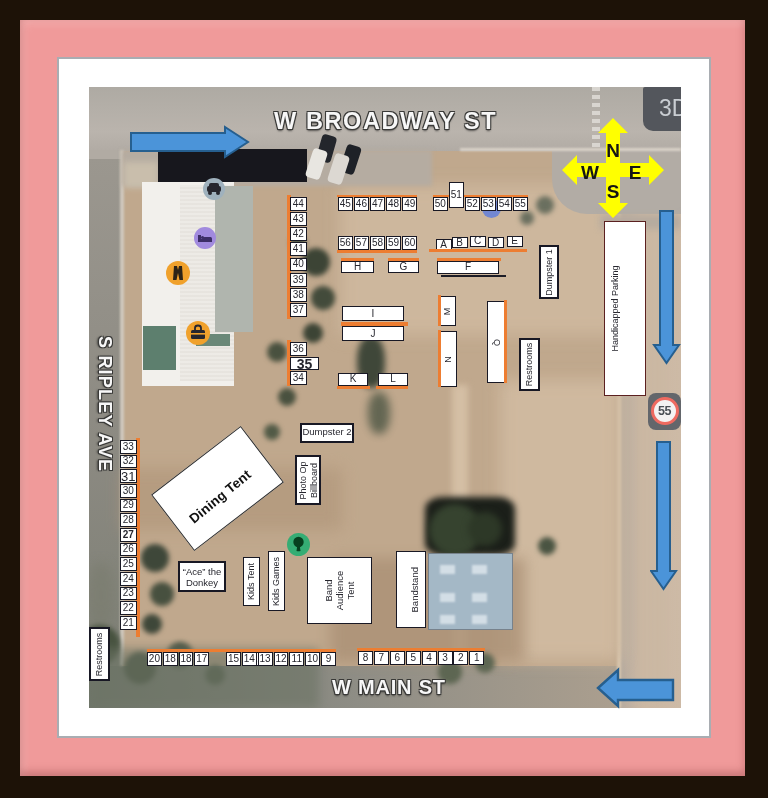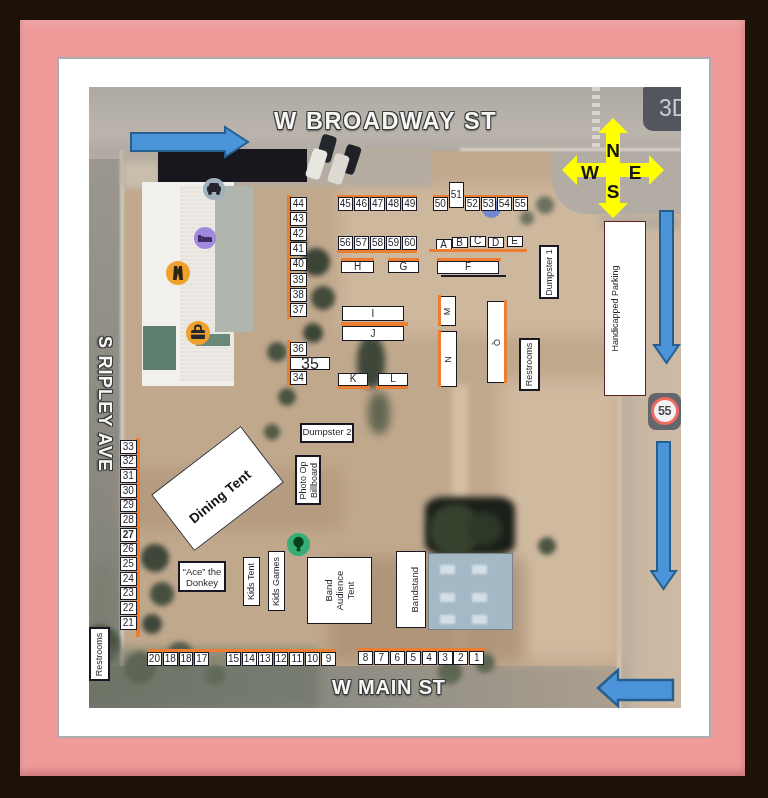--- a/index.html
+++ b/index.html
@@ -233,31 +233,31 @@
 <div class="bx" style="left:290px;top:272.75px;width:16.5px;height:13.8px;font-size:10px;">39</div>
 
 <div class="bx" style="left:290px;top:287.9px;width:16.5px;height:13.8px;font-size:10px;">38</div>
 
 <div class="bx" style="left:290px;top:303.05px;width:16.5px;height:13.8px;font-size:10px;">37</div>
 
 <div class="ol" style="left:287px;top:340px;width:3.5px;height:46px"></div>
 
 <div class="bx" style="left:290px;top:342.0px;width:16.5px;height:13.8px;font-size:10px;">36</div>
 
-<div class="bx" style="left:290px;top:356.6px;width:40px;height:13.8px;font-size:16px;">35</div>
+<div class="bx" style="left:290px;top:356.6px;width:29px;height:13.8px;font-size:14px;font-weight:bold;">35</div>
 
 <div class="bx" style="left:290px;top:371.2px;width:16.5px;height:13.8px;font-size:10px;">34</div>
 
 <div class="ol" style="left:136px;top:438px;width:3.5px;height:199px"></div>
 
 <div class="bx" style="left:120px;top:440.0px;width:16.5px;height:13.6px;font-size:10px;">33</div>
 
 <div class="bx" style="left:120px;top:454.66px;width:16.5px;height:13.6px;font-size:10px;">32</div>
 
-<div class="bx" style="left:120px;top:469.32px;width:16.5px;height:13.6px;font-size:10px;">31</div>
+<div class="bx" style="left:120px;top:469.32px;width:16.5px;height:13.6px;font-size:13px;">31</div>
 
 <div class="bx" style="left:120px;top:483.98px;width:16.5px;height:13.6px;font-size:10px;">30</div>
 
 <div class="bx" style="left:120px;top:498.64px;width:16.5px;height:13.6px;font-size:10px;">29</div>
 
 <div class="bx" style="left:120px;top:513.3px;width:16.5px;height:13.6px;font-size:10px;">28</div>
 
 <div class="bx" style="left:120px;top:527.96px;width:16.5px;height:13.6px;font-size:10px;font-weight:bold;">27</div>
 
 <div class="bx" style="left:120px;top:542.62px;width:16.5px;height:13.6px;font-size:10px;">26</div>

